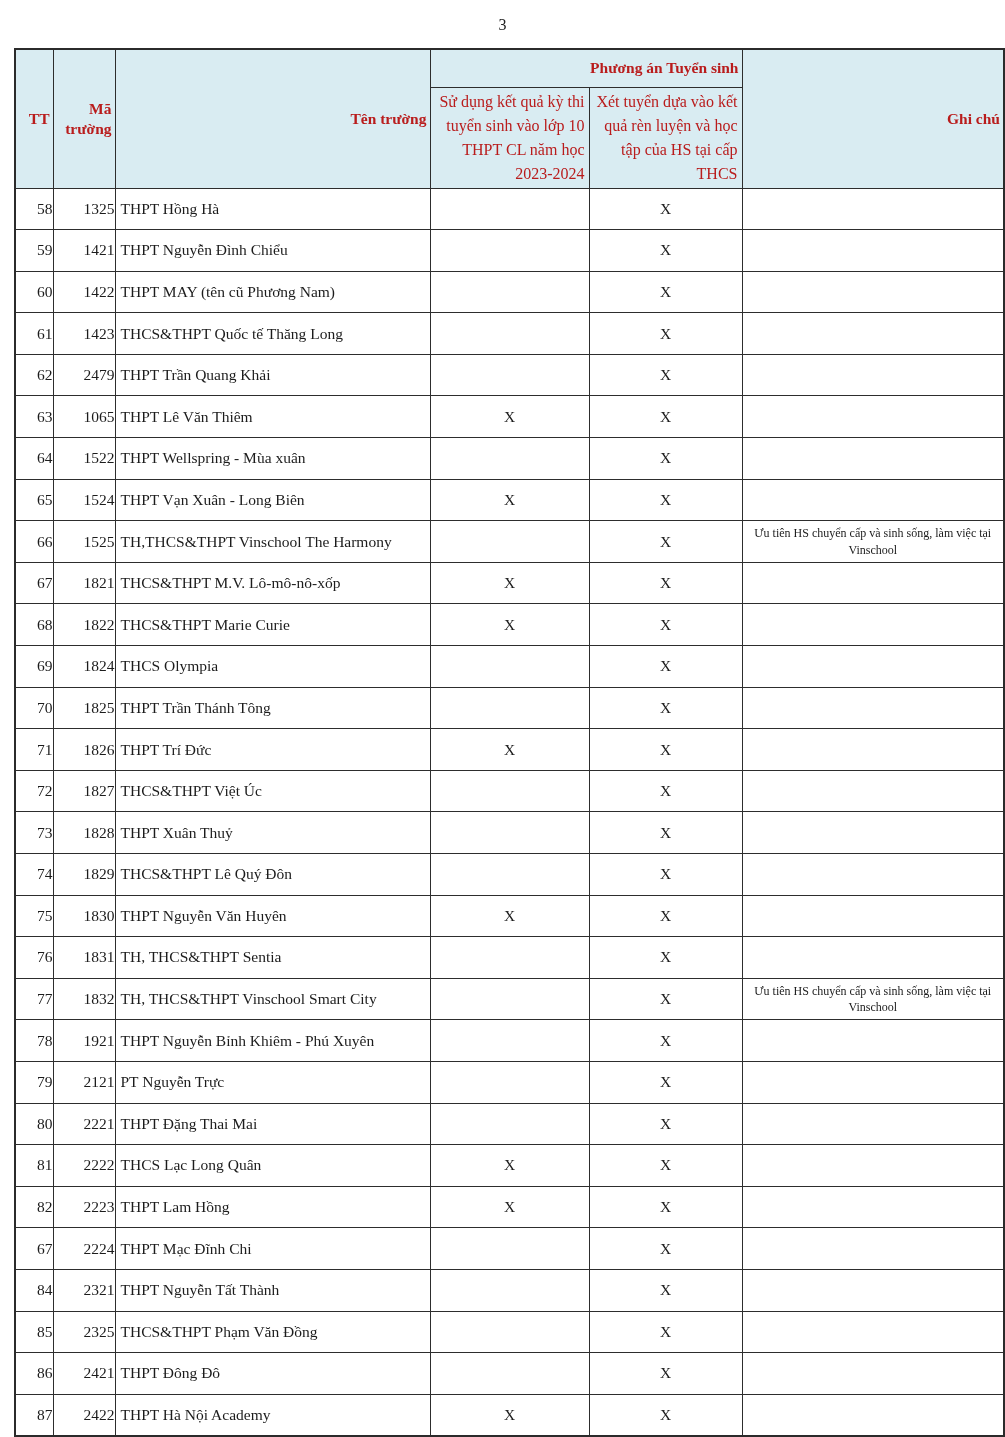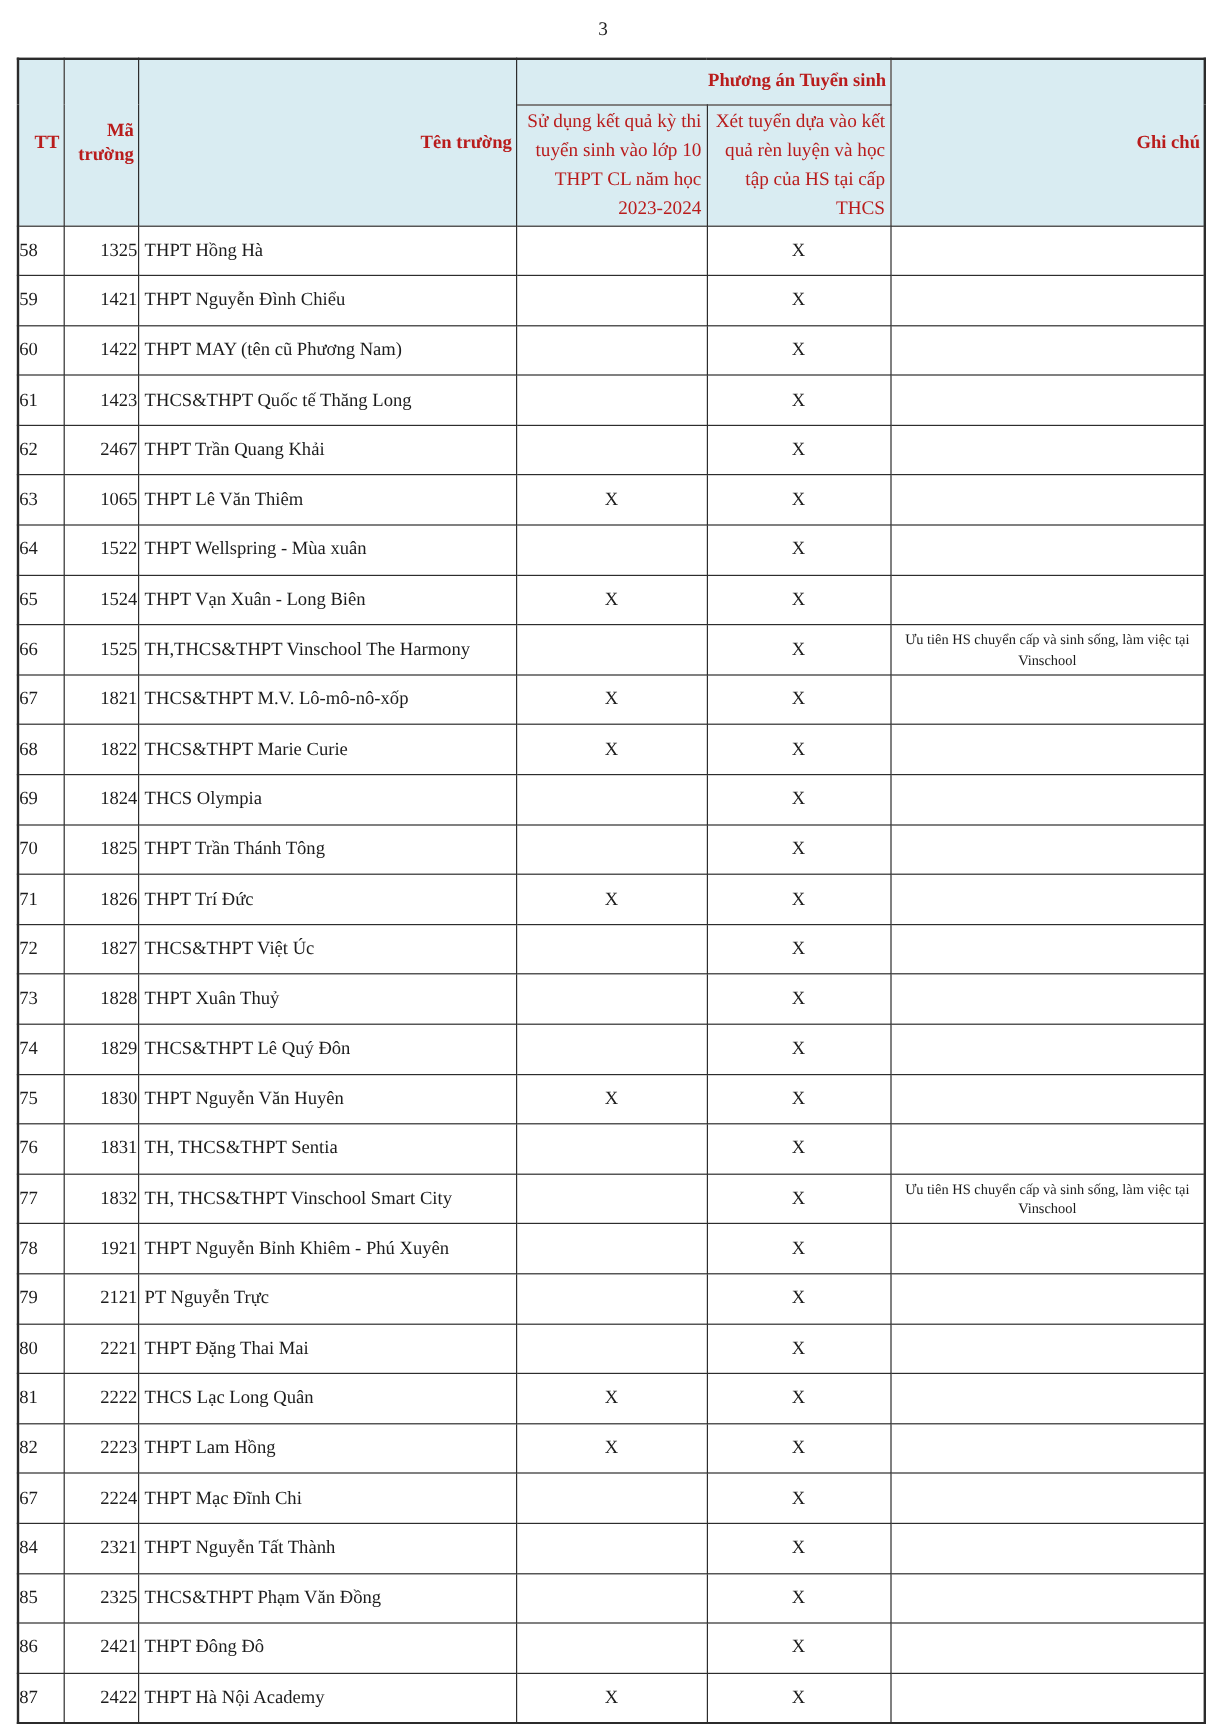--- a/index.html
+++ b/index.html
@@ -43,21 +43,21 @@
     font-size: 15.5px;
     padding: 2px 3px;
   }
   tr.tier1 { height: 38px; }
   tr.tier2 { height: 92px; }
   th.group-head { font-weight: bold; }
   th.col-head   { font-weight: bold; line-height: 1.25; }
   th.sub-head   { font-weight: normal; font-size: 16px; line-height: 1.5; padding: 2px 4px; }
   tbody tr { height: 41.6px; background: #ffffff; }
   tbody td { font-size: 15.5px; }
-  td.c-tt   { text-align: left; }
+  td.c-tt   { text-align: right; }
   td.c-code { text-align: right; }
   td.c-name { text-align: left; padding-left: 5px; padding-right: 3px; }
   td.c-mark { text-align: center; }
   td.c-note { text-align: center; font-size: 12px; line-height: 1.35; padding: 1px 3px; }
 </style>
 </head>
 <body>
 
 <div class="page-number">3</div>
 
@@ -111,21 +111,21 @@
       <tr>
         <td class="c-tt">61</td>
         <td class="c-code">1423</td>
         <td class="c-name">THCS&amp;THPT Quốc tế Thăng Long</td>
         <td class="c-mark"></td>
         <td class="c-mark">X</td>
         <td class="c-note"></td>
       </tr>
       <tr>
         <td class="c-tt">62</td>
-        <td class="c-code">2467</td>
+        <td class="c-code">2479</td>
         <td class="c-name">THPT Trần Quang Khải</td>
         <td class="c-mark"></td>
         <td class="c-mark">X</td>
         <td class="c-note"></td>
       </tr>
       <tr>
         <td class="c-tt">63</td>
         <td class="c-code">1065</td>
         <td class="c-name">THPT Lê Văn Thiêm</td>
         <td class="c-mark">X</td>

